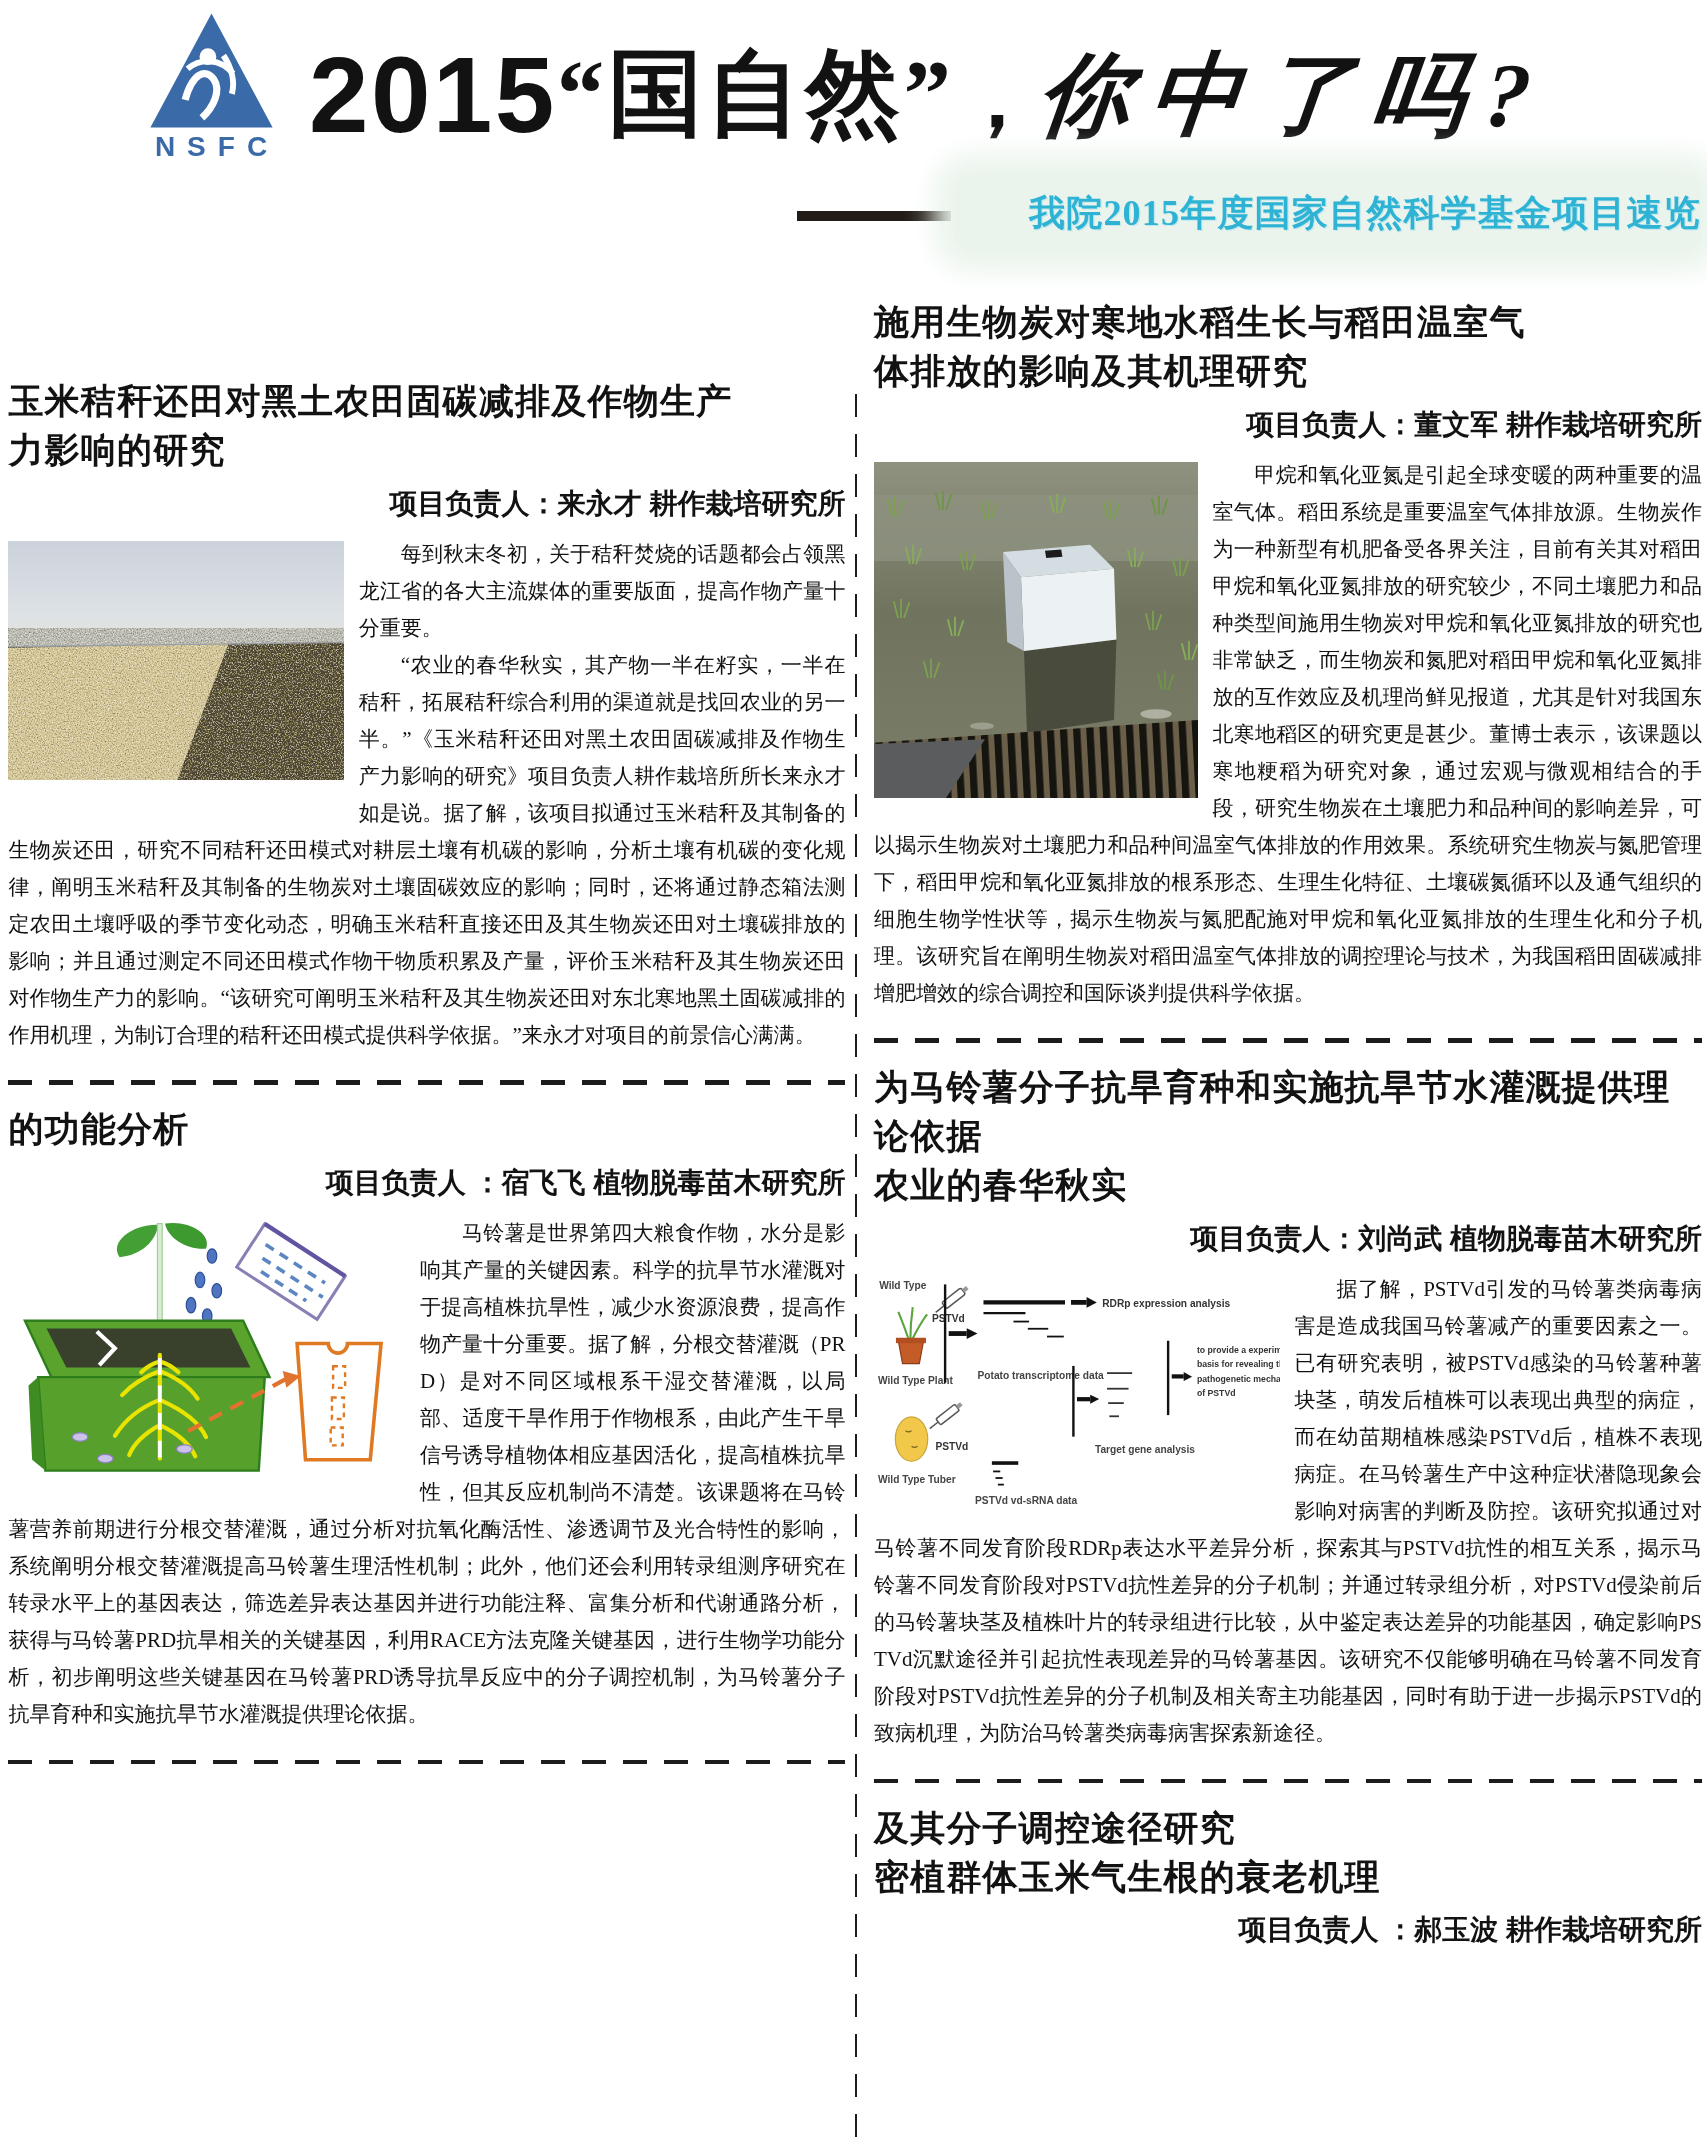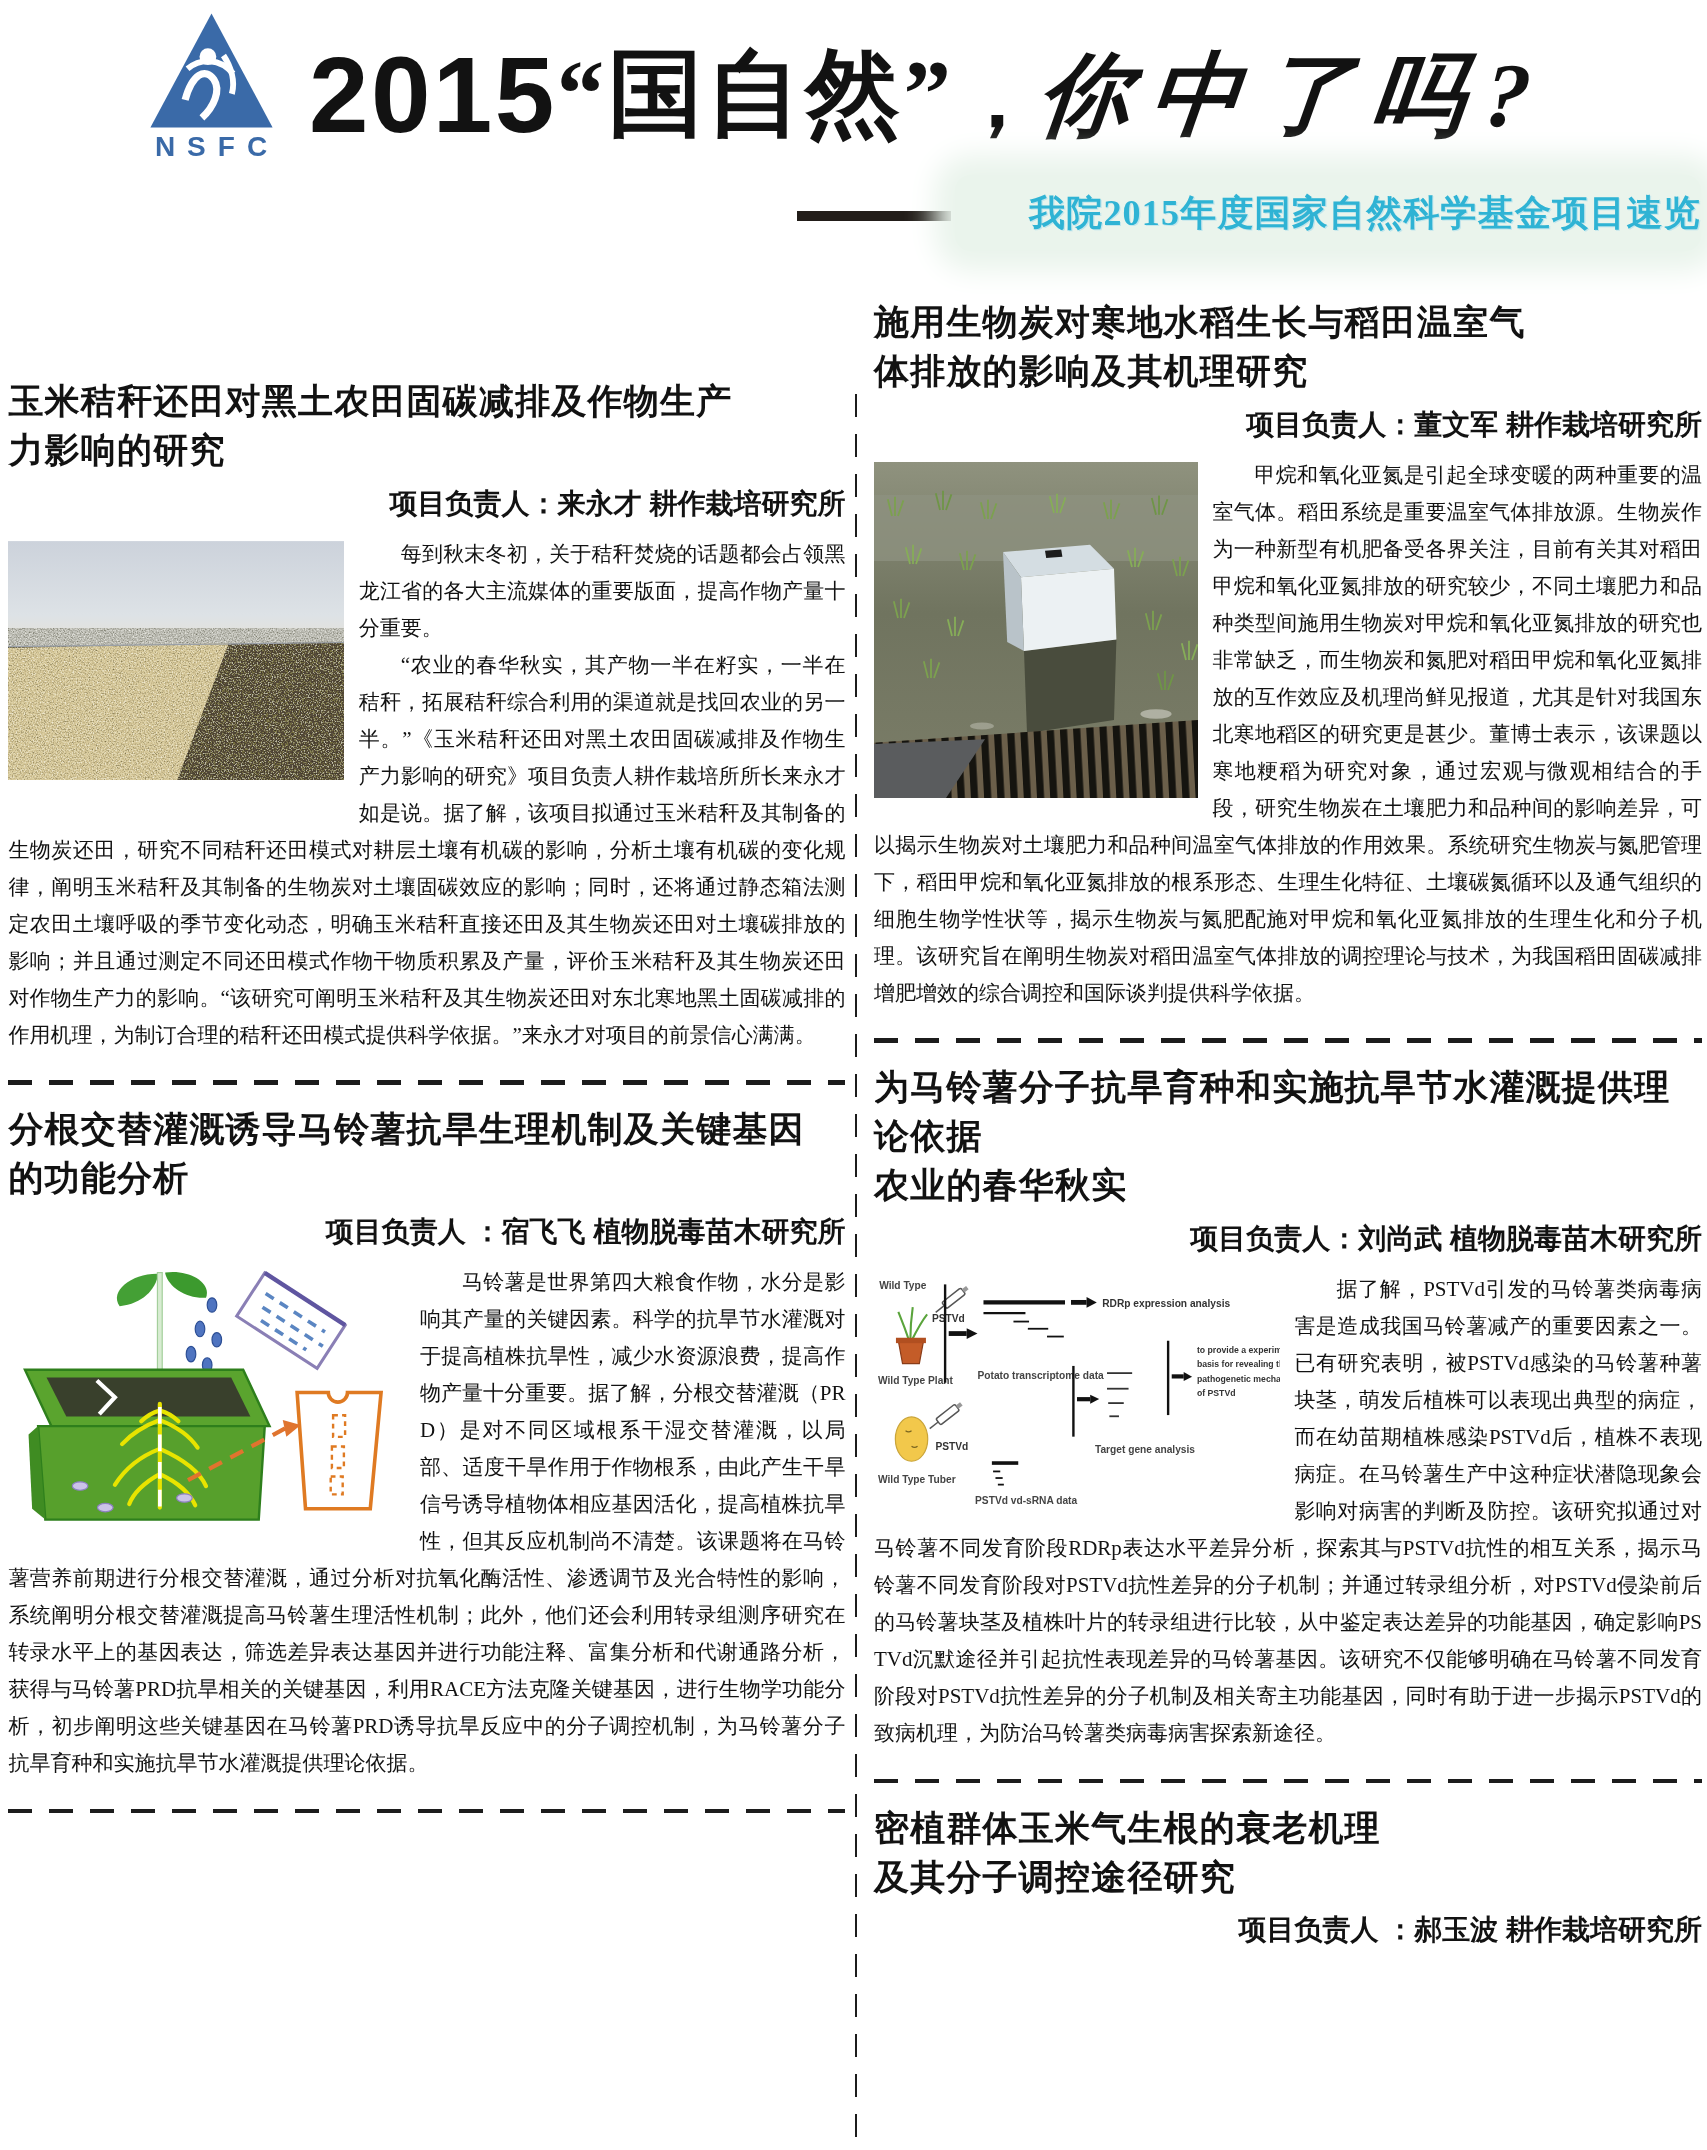--- a/index.html
+++ b/index.html
@@ -99,21 +99,20 @@
       </figure>
       <p>每到秋末冬初，关于秸秆焚烧的话题都会占领黑龙江省的各大主流媒体的重要版面，提高作物产量十分重要。</p>
       <p>“农业的春华秋实，其产物一半在籽实，一半在秸秆，拓展秸秆综合利用的渠道就是找回农业的另一半。”《玉米秸秆还田对黑土农田固碳减排及作物生产力影响的研究》项目负责人耕作栽培所所长来永才如是说。据了解，该项目拟通过玉米秸秆及其制备的生物炭还田，研究不同秸秆还田模式对耕层土壤有机碳的影响，分析土壤有机碳的变化规律，阐明玉米秸秆及其制备的生物炭对土壤固碳效应的影响；同时，还将通过静态箱法测定农田土壤呼吸的季节变化动态，明确玉米秸秆直接还田及其生物炭还田对土壤碳排放的影响；并且通过测定不同还田模式作物干物质积累及产量，评价玉米秸秆及其生物炭还田对作物生产力的影响。“该研究可阐明玉米秸秆及其生物炭还田对东北寒地黑土固碳减排的作用机理，为制订合理的秸秆还田模式提供科学依据。”来永才对项目的前景信心满满。</p>
     </div>
   </section>
 
   <div class="h-divider"></div>
 
   <section>
     <h2 class="article-title">
-      <span style="display:block">分根交替灌溉诱导马铃薯抗旱生理机制及关键基因</span>
       <span style="display:block">的功能分析</span>
     </h2>
     <div class="article-byline">项目负责人 ：宿飞飞 植物脱毒苗木研究所</div>
     <div class="article-body">
       <figure class="tight" style="margin-right:21.6px">
         <svg width="390" height="259" viewBox="0 0 650 432">
           <rect width="650" height="432" fill="#ffffff"></rect>
 
           <g>
             <path d="M248,8 C205,8 168,38 186,62 C224,58 246,34 250,10 Z" fill="#44a035"></path>
@@ -334,20 +333,20 @@
         </svg>
       </figure>
       <p>据了解，PSTVd引发的马铃薯类病毒病害是造成我国马铃薯减产的重要因素之一。已有研究表明，被PSTVd感染的马铃薯种薯块茎，萌发后植株可以表现出典型的病症，而在幼苗期植株感染PSTVd后，植株不表现病症。在马铃薯生产中这种症状潜隐现象会影响对病害的判断及防控。该研究拟通过对马铃薯不同发育阶段RDRp表达水平差异分析，探索其与PSTVd抗性的相互关系，揭示马铃薯不同发育阶段对PSTVd抗性差异的分子机制；并通过转录组分析，对PSTVd侵染前后的马铃薯块茎及植株叶片的转录组进行比较，从中鉴定表达差异的功能基因，确定影响PSTVd沉默途径并引起抗性表现差异的马铃薯基因。该研究不仅能够明确在马铃薯不同发育阶段对PSTVd抗性差异的分子机制及相关寄主功能基因，同时有助于进一步揭示PSTVd的致病机理，为防治马铃薯类病毒病害探索新途径。</p>
     </div>
   </section>
 
   <div class="h-divider"></div>
 
   <section>
     <h2 class="article-title">
+      <span style="display:block">及其分子调控途径研究</span>
       <span style="display:block">密植群体玉米气生根的衰老机理</span>
-      <span style="display:block">及其分子调控途径研究</span>
     </h2>
     <div class="article-byline">项目负责人 ：郝玉波 耕作栽培研究所</div>
 
   </section>
 </div>
 
 
 </body></html>

